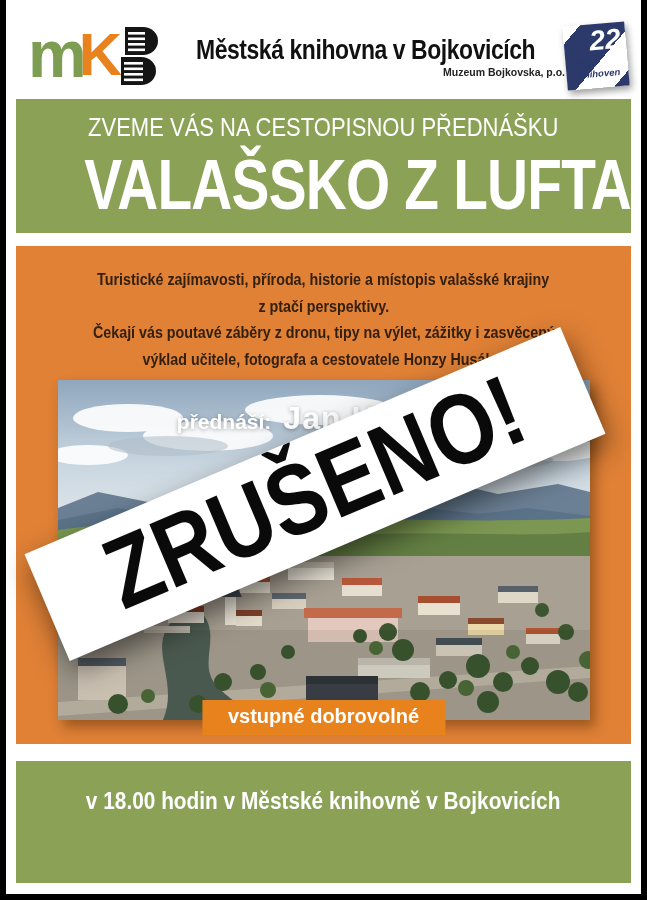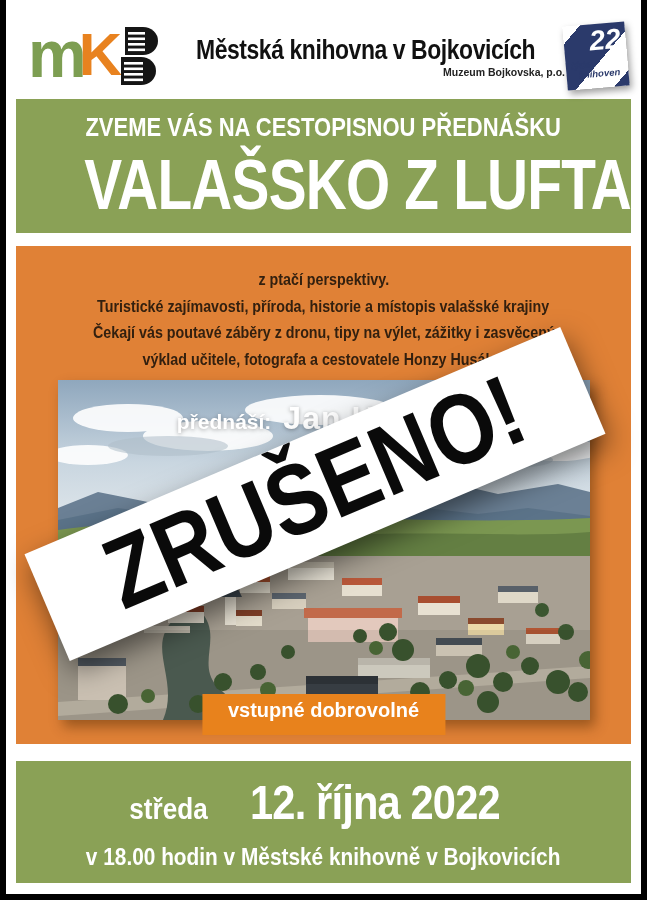--- a/index.html
+++ b/index.html
@@ -34,32 +34,32 @@
   .btxt{position:absolute;left:5px;bottom:9px;color:var(--badge_navy);font-size:9.5px;font-weight:bold;font-style:italic;line-height:10px;}
   .btxt .l2{display:block;margin-left:7px;}
   
   .band{margin:0 10px;}
   .sx80{display:inline-block;transform:scaleX(.80);}
   .sx84{display:inline-block;transform:scaleX(.84);white-space:nowrap;}
   .sx85{display:inline-block;transform:scaleX(.85);}
   .sx88{display:inline-block;transform:scaleX(.88);}
   .sx90{display:inline-block;transform:scaleX(.90);}
   .hero{height:134px;background:var(--green);color:#fff;text-align:center;padding-top:15px;}
-  .kicker{font-size:25px;font-weight:bold;line-height:1.1;}
+  .kicker{font-size:25px;font-weight:normal;line-height:1.1;}
   .hero-title{font-size:71px;font-weight:bold;line-height:1.0;margin-top:7px;letter-spacing:-1px;white-space:nowrap;}
   
   .body-band{position:relative;margin-top:13px;height:498px;background:var(--orange);padding-top:21px;}
   .intro{text-align:center;color:var(--ink);font-weight:bold;font-size:17px;line-height:26.5px;}
   .photo-wrap{position:relative;width:532px;height:340px;margin:7px auto 0;box-shadow:5px 7px 12px rgba(70,35,0,.45);background:#9fb0c0;}
   .photo-wrap svg{position:absolute;inset:0;display:block;}
   .speaker{position:absolute;top:20px;left:0;right:0;display:flex;justify-content:center;align-items:baseline;gap:12px;color:#fff;text-shadow:0 1px 4px rgba(0,0,0,.35);z-index:1;}
   .sp-prefix{font-size:21px;font-weight:bold;}
   .sp-name{font-size:32px;font-weight:bold;letter-spacing:1px;}
   .admission{position:absolute;left:50%;bottom:-15px;transform:translateX(-50%);background:var(--label_orange);
-    color:#fff;font-size:20px;font-weight:bold;padding:5px 26px 13px;white-space:nowrap;z-index:2;}
+    color:#fff;font-size:20px;font-weight:bold;padding:5px 26px 7px;white-space:nowrap;z-index:2;}
   .stamp{position:absolute;left:8px;top:190px;width:582px;height:116px;background:#fff;transform:rotate(-23deg);
     display:flex;align-items:center;justify-content:center;z-index:5;box-shadow:0 12px 28px rgba(0,0,0,.5);}
   .stamp .txt{font-size:100px;font-weight:bold;color:#0a0a0a;line-height:1;transform:scaleX(.85);padding-bottom:6px;}
   
   .footer-band{margin-top:17px;height:122px;background:var(--green);color:#fff;text-align:center;padding-top:13px;}
   .date-line{display:flex;justify-content:center;align-items:baseline;gap:16px;}
   .day{font-size:29px;font-weight:bold;}
   .date{font-size:49px;font-weight:bold;letter-spacing:-1px;white-space:nowrap;}
   .details{font-size:24.5px;font-weight:bold;margin-top:13px;white-space:nowrap;}
 </style>
@@ -99,22 +99,22 @@
     </div>
   </header>
 
   <section class="band hero">
     <div class="kicker"><span class="sx88">ZVEME VÁS NA CESTOPISNOU PŘEDNÁŠKU</span></div>
     <div class="hero-title"><span class="sx80">VALAŠSKO Z LUFTA</span></div>
   </section>
 
   <section class="band body-band">
     <div class="intro">
+      <div><span class="sx84">Turistické zajímavosti, příroda, historie a místopis valašské krajiny</span></div>
       <div><span class="sx84">z ptačí perspektivy.</span></div>
-      <div><span class="sx84">Turistické zajímavosti, příroda, historie a místopis valašské krajiny</span></div>
       <div><span class="sx84">Čekají vás poutavé záběry z dronu, tipy na výlet, zážitky i zasvěcený</span></div>
       <div><span class="sx84">výklad učitele, fotografa a cestovatele Honzy Husáka.</span></div>
     </div>
 
     <div class="photo-wrap">
       <svg viewBox="0 0 532 340" preserveAspectRatio="none">
         <defs>
           <linearGradient id="skyg" x1="0" y1="0" x2="0" y2="1">
             <stop offset="0" stop-color="#8fa7bd"></stop>
               <stop offset=".55" stop-color="#c9d6e0"></stop>
@@ -225,20 +225,16 @@
 
       <div class="admission">vstupné dobrovolné</div>
     </div>
 
     <div class="stamp">
       <span class="txt">ZRUŠENO!</span>
     </div>
   </section>
 
   <section class="band footer-band">
-    <div class="date-line">
-      <span class="day"><span class="sx90">středa</span></span>
-      <span class="date"><span class="sx85">12. října 2022</span></span>
-    </div>
     <div class="details"><span class="sx85">v 18.00 hodin v Městské knihovně v Bojkovicích</span></div>
   </section>
 
 </div>
 
 </body></html>

